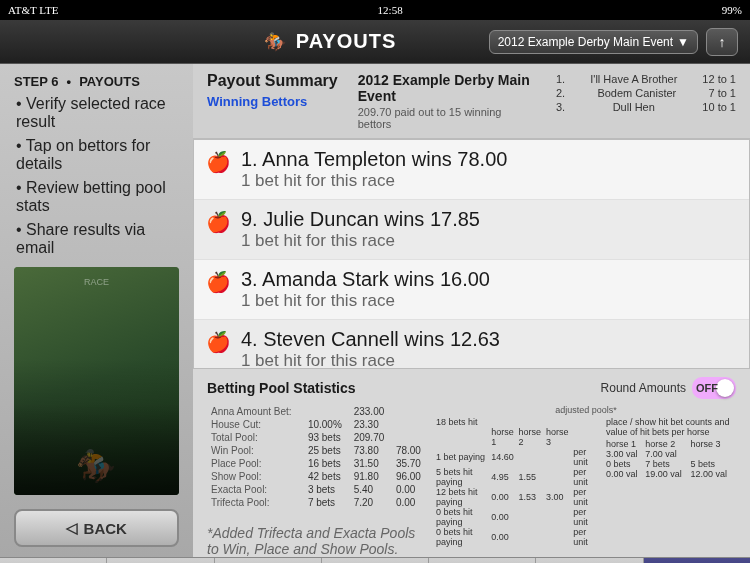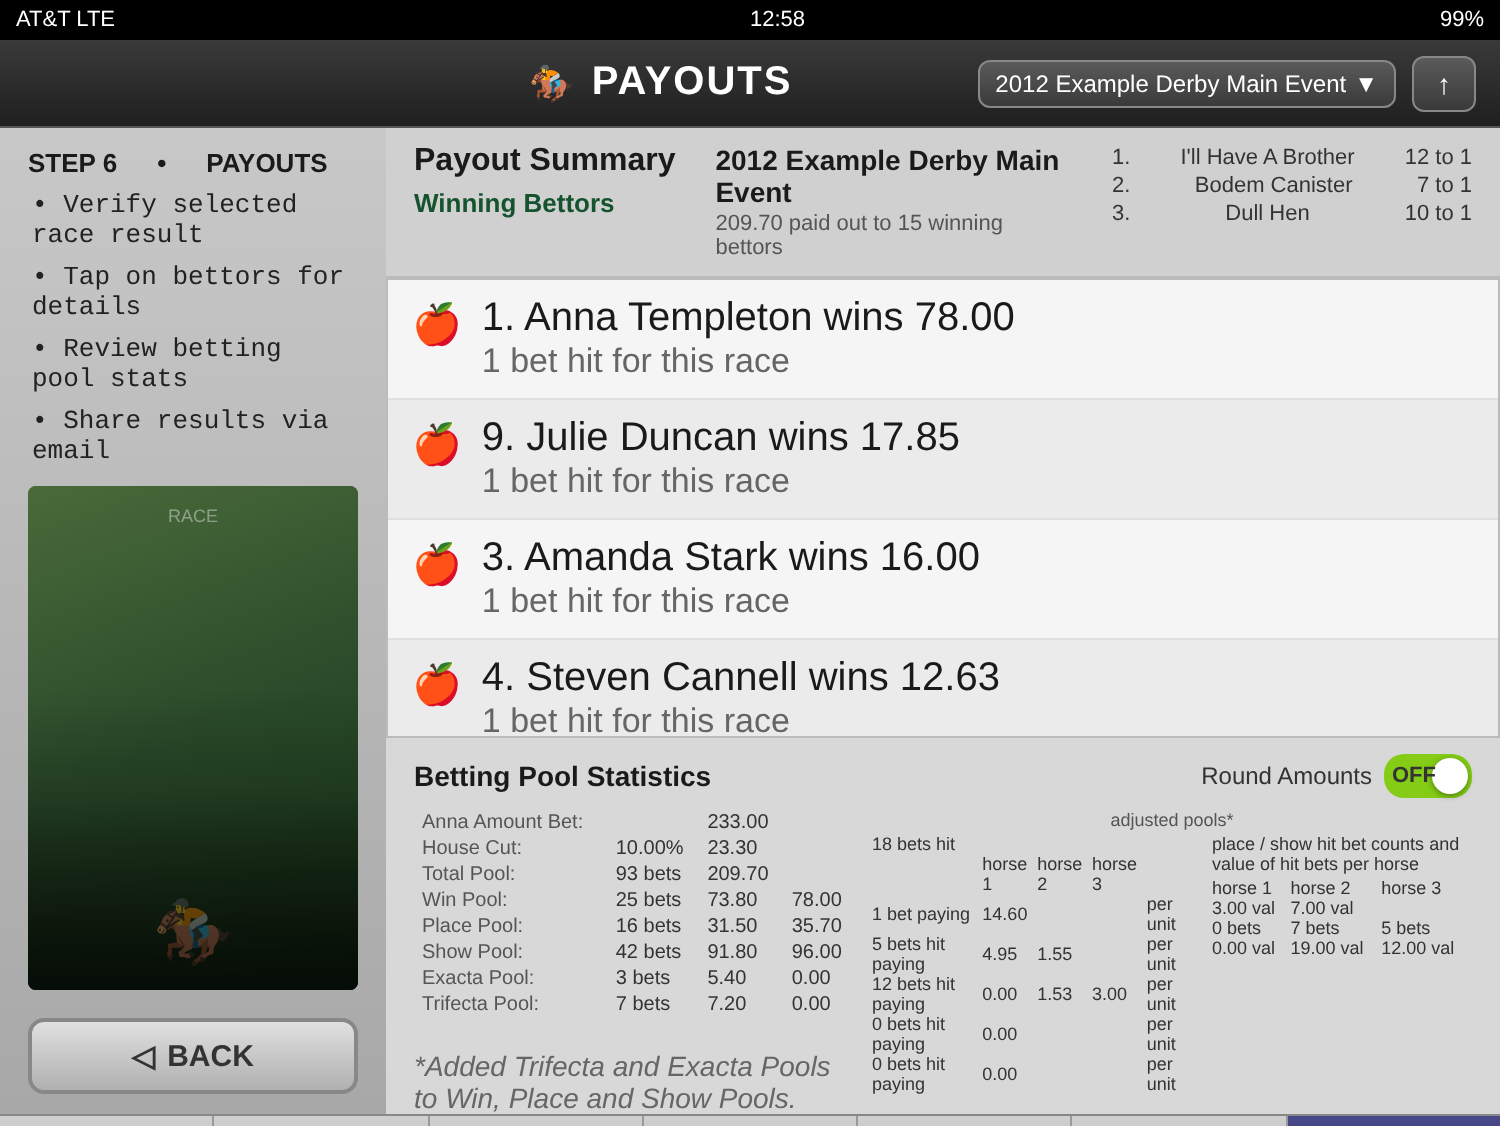--- a/index.html
+++ b/index.html
@@ -15,20 +15,21 @@
     
     .status-bar {
       background: #000;
       color: #fff;
       font-size: 11px;
       height: 20px;
       display: flex;
       align-items: center;
       justify-content: space-between;
       padding: 0 8px;
+      font-family: Liberation Serif, serif;
     }
     .status-bar-left { display: flex; gap: 6px; }
     .status-bar-right { display: flex; gap: 4px; align-items: center; }
 
     
     .header {
       background: linear-gradient(to bottom, #3a3a3a, #1f1f1f);
       height: 44px;
       display: flex;
       align-items: center;
@@ -96,27 +97,26 @@
       padding: 10px 14px;
       gap: 6px;
       position: relative;
     }
     .step-label {
       font-size: 13px;
       font-weight: bold;
       color: #1a1a1a;
       display: flex;
       align-items: center;
-      gap: 20px;
+      gap: 8px;
     }
     .sidebar-instruction {
-      font-size: 13px;
+      font-size: 16px;
       color: #222;
       padding-left: 2px;
-      font-family: Liberation Mono, monospace;
     }
     .sidebar-image {
       flex: 1;
       background: linear-gradient(to bottom, #5a7a5a, #3a5a3a);
       border-radius: 4px;
       margin-top: 4px;
       position: relative;
       overflow: hidden;
       min-height: 120px;
     }
@@ -157,21 +157,21 @@
       min-width: 120px;
     }
     .payout-summary-title {
       font-size: 16px;
       font-weight: bold;
       color: #1a1a1a;
     }
     .winning-bettors-label {
       font-size: 13px;
       font-weight: bold;
-      color: #14532d;
+      color: #1d4ed8;
       margin-top: 4px;
     }
     .payout-header-middle {
       flex: 1;
     }
     .event-name {
       font-size: 14px;
       font-weight: bold;
       color: #1a1a1a;
     }
@@ -229,21 +229,21 @@
       color: #1a1a1a;
     }
     .round-amounts {
       display: flex;
       align-items: center;
       gap: 6px;
       font-size: 12px;
       color: #333;
     }
     .toggle {
-      background: #84cc16;
+      background: #f0abfc;
       border-radius: 10px;
       width: 44px;
       height: 22px;
       display: flex;
       align-items: center;
       padding: 2px;
       position: relative;
     }
     .toggle-knob {
       width: 18px;

